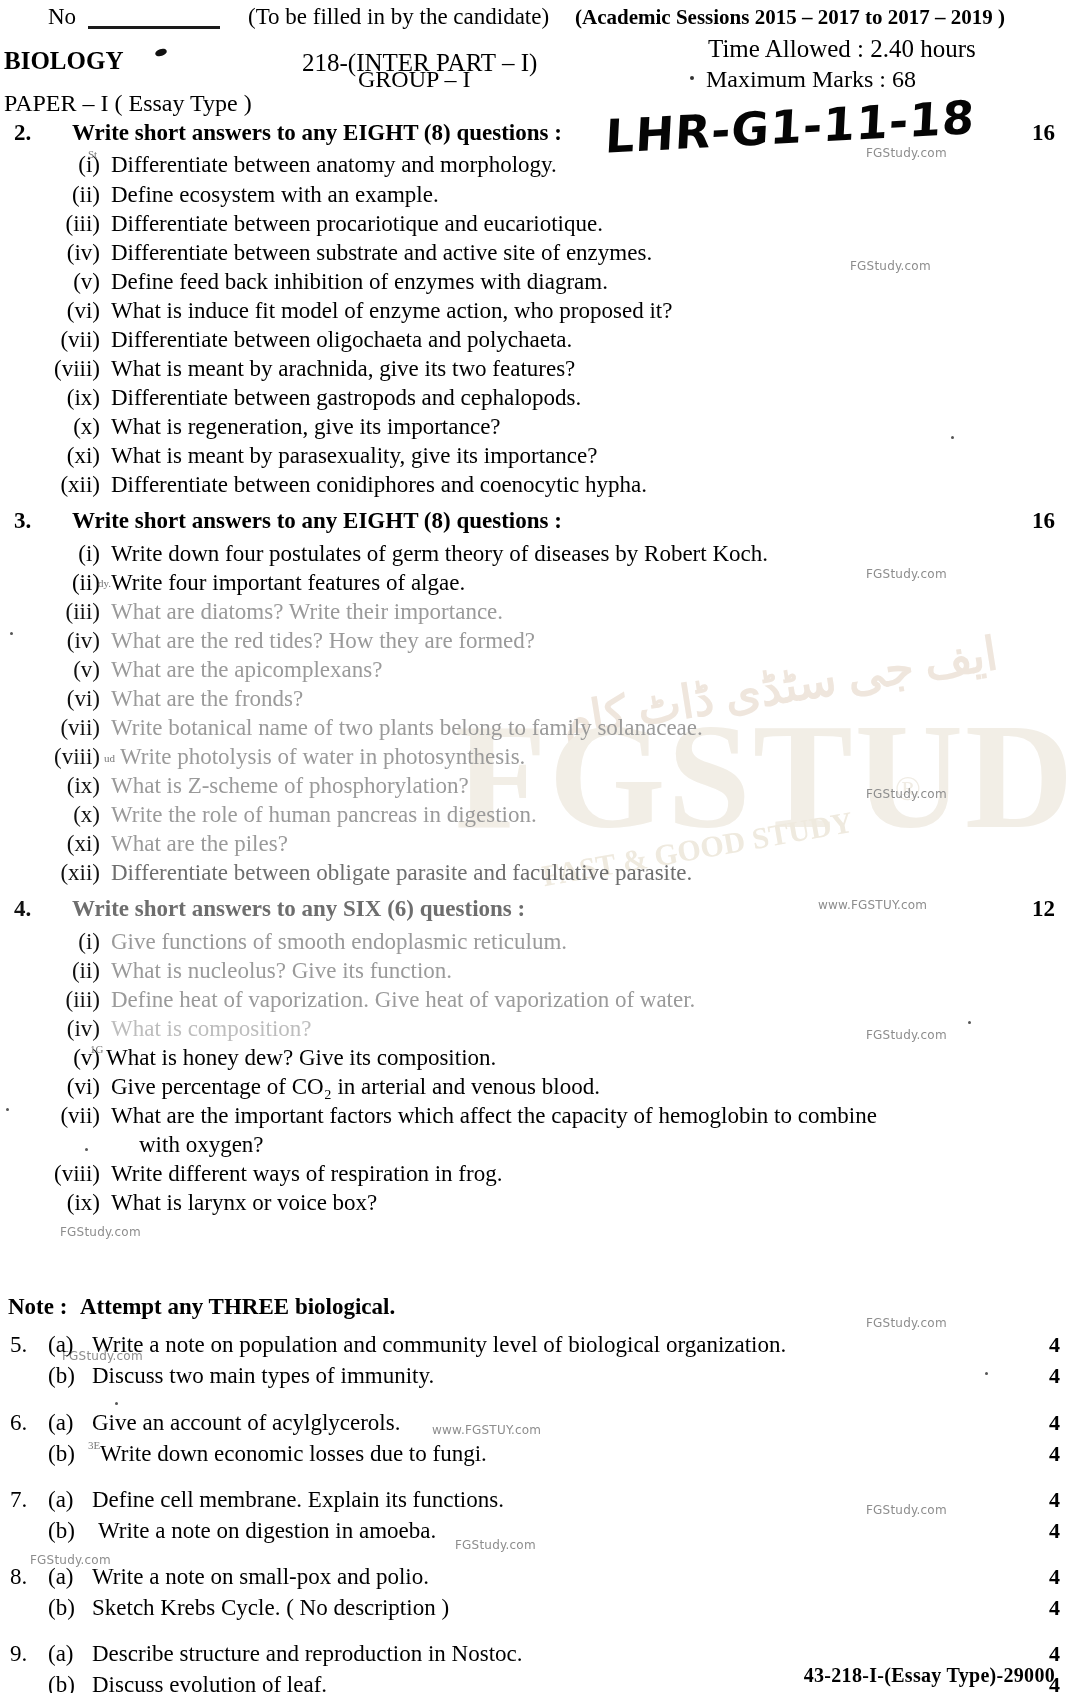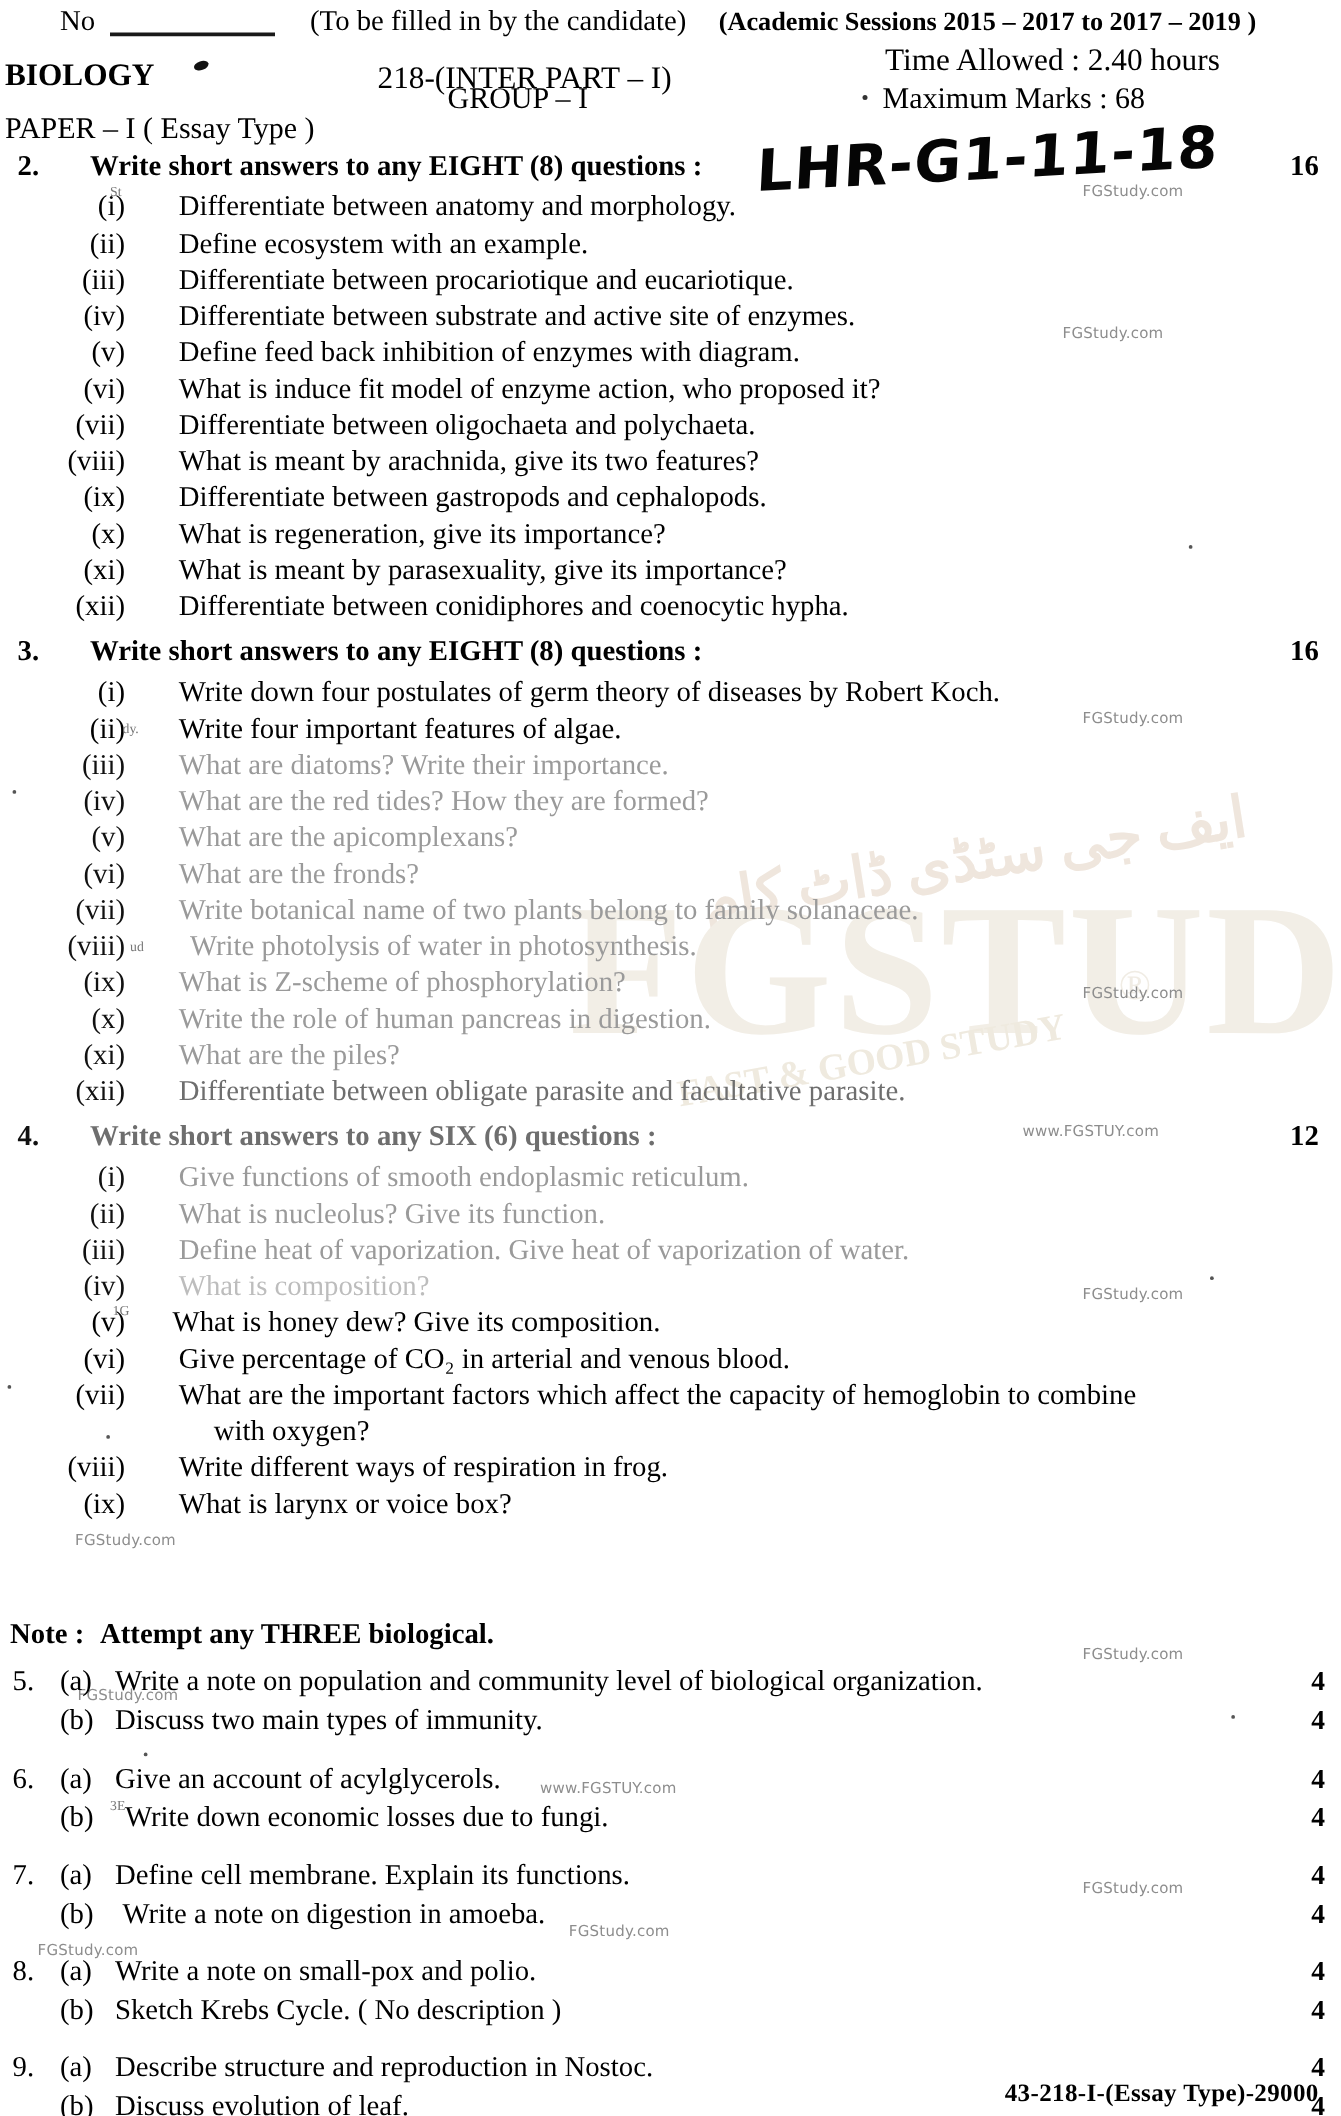--- a/index.html
+++ b/index.html
@@ -182,21 +182,21 @@
     font-size: 23px;
     white-space: nowrap;
     z-index: 3;
   }
   .item .rn {
     position: absolute;
     width: 86px;
     text-align: right;
     left: 0; top: 0;
   }
-  .item .tx { position: absolute; left: 97px; top: 0; margin-left: 32px; }
+  .item .tx { position: absolute; left: 97px; top: 0; }
 
   .note-line {
     position: absolute;
     font-weight: bold;
     font-size: 23px;
     white-space: nowrap;
     z-index: 3;
   }
   .note-line .nl { position: absolute; left: 0; top: 0; }
   .note-line .nt { position: absolute; left: 72px; top: 0; }

